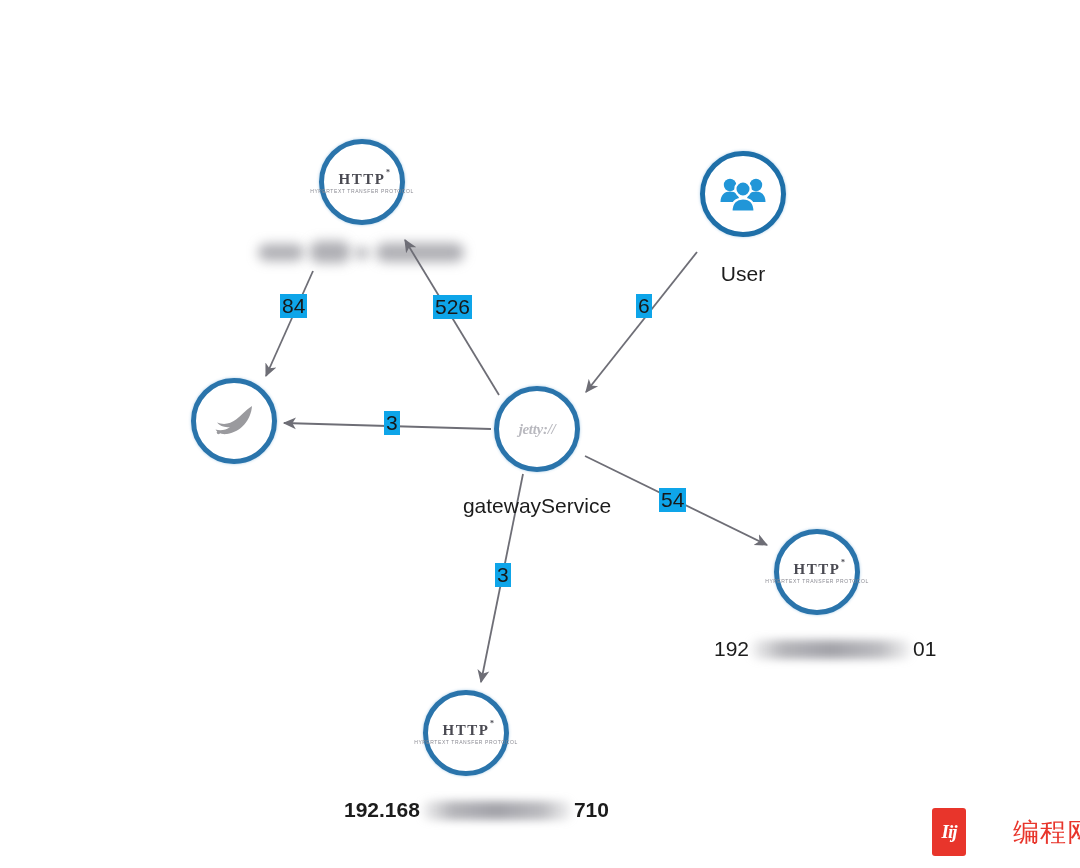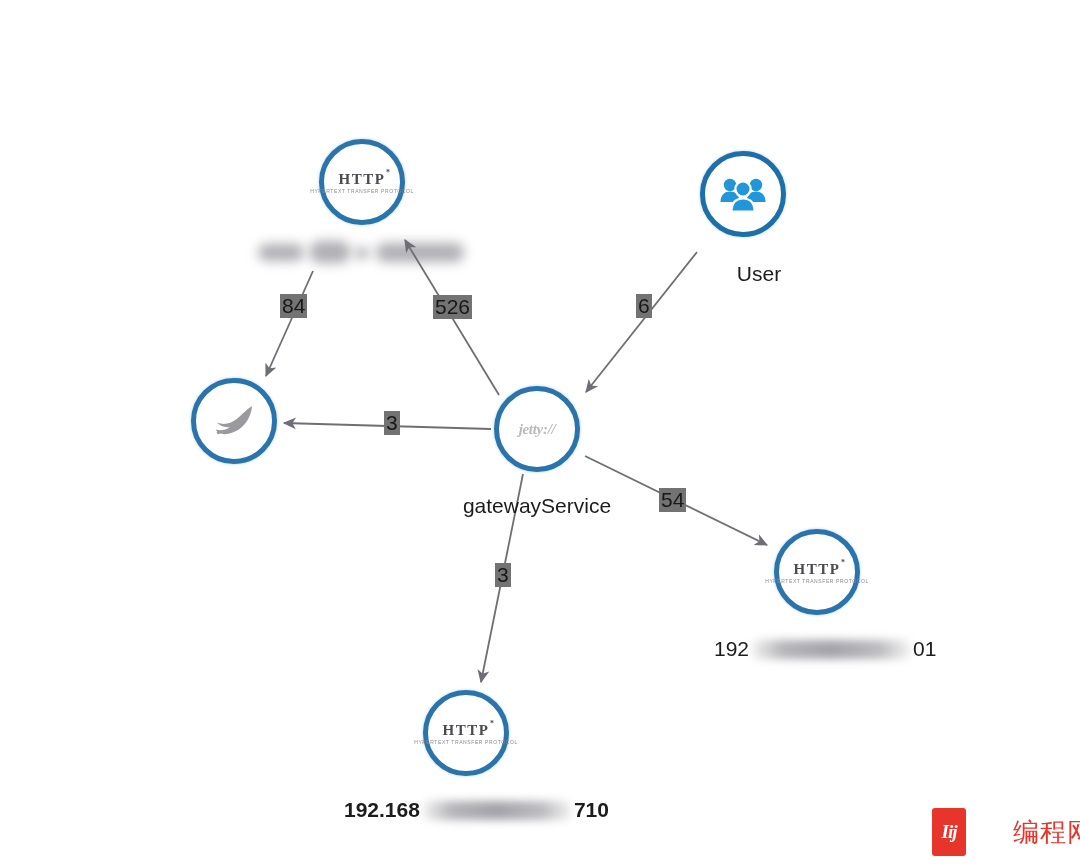--- a/index.html
+++ b/index.html
@@ -135,21 +135,21 @@
     background: rgba(110,110,118,0.55);
     filter: blur(6px);
   }
 
   
   .edge-label {
     position: absolute;
     font-family: "Liberation Sans", sans-serif;
     font-size: 21px;
     color: #181818;
-    background: #737373;
+    background: #0ea5e9;
     padding: 0 2px;
     white-space: nowrap;
   }
 
   
   #watermark {
     position: absolute;
     right: 14px;
     bottom: 12px;
     display: flex;
@@ -226,21 +226,21 @@
       <circle cx="10" cy="11" r="6.2" fill="#2196d8"></circle>
       <path d="M0.5 28 C0.5 20.5 5 17.5 10 17.5 C15 17.5 19.5 20.5 19.5 28 Z" fill="#2196d8"></path>
 
       <circle cx="36" cy="11" r="6.2" fill="#2196d8"></circle>
       <path d="M26.5 28 C26.5 20.5 31 17.5 36 17.5 C41 17.5 45.5 20.5 45.5 28 Z" fill="#2196d8"></path>
 
       <circle cx="23" cy="15" r="7.6" fill="#2196d8" stroke="#ffffff" stroke-width="2.2"></circle>
       <path d="M11.5 37.5 C11.5 28 16.5 24.5 23 24.5 C29.5 24.5 34.5 28 34.5 37.5 Z" fill="#2196d8" stroke="#ffffff" stroke-width="2.2"></path>
     </svg>
   </div>
-  <div class="node-label" style="left:716px; top:262px; width:86px;">User</div>
+  <div class="node-label" style="left:700px; top:262px; width:86px;">User</div>
 
   <div class="node" style="left:191px; top:378px;">
     <svg width="46" height="40" viewBox="0 0 46 40">
       <path d="M41 5 C40 19 30 31 16 33 C10 33.7 6 31.5 4.5 28.5 C9 30.2 15 29.2 19 26 C13.5 26.8 9 25 6 21.5 C12.5 24.2 19.5 23 25 18.6 C30.6 14.2 34.5 9 41 5 Z" fill="#9a9a9e"></path>
       <circle cx="7.5" cy="31.5" r="1.7" fill="#9a9a9e"></circle>
     </svg>
   </div>
 
   <div class="node" style="left:494px; top:386px;text-align:center;">
     <span class="jetty-glyph">jetty://</span>

